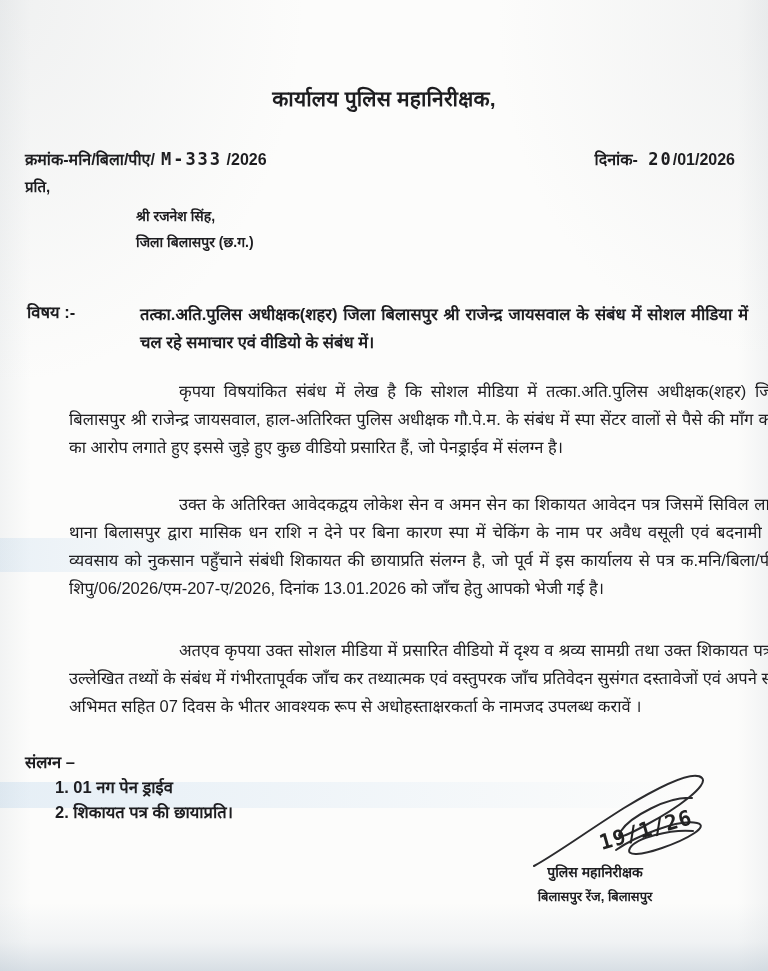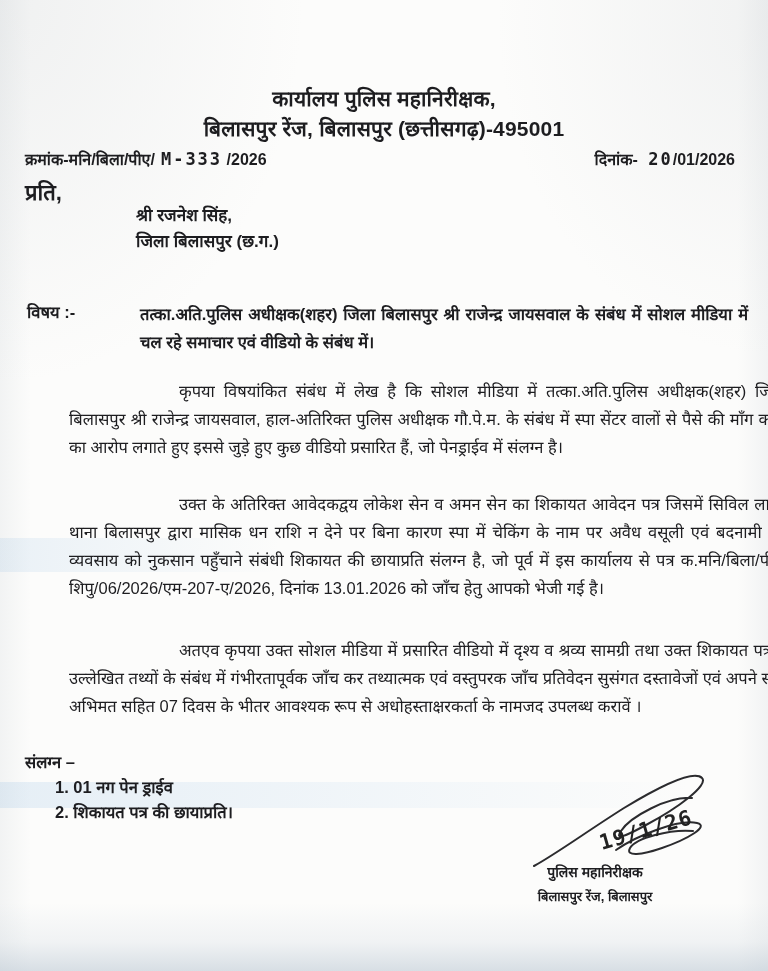--- a/index.html
+++ b/index.html
@@ -33,22 +33,22 @@
     left:0;top:84px;width:768px;text-align:center;
     font-weight:700;font-size:21px;line-height:30px;letter-spacing:0.2px;
   }
   .ref-row{left:25px;top:148px;width:718px;font-size:16px;font-weight:600;}
   .ref-left{position:absolute;left:0;top:0;white-space:nowrap;}
   .ref-right{position:absolute;right:8px;top:0;white-space:nowrap;}
   .hand{
     font-family:"DejaVu Sans Mono","Liberation Mono",monospace;
     font-weight:700;letter-spacing:2px;font-size:17px;padding-left:6px;
   }
-  .salutation{left:25px;top:176px;font-size:22px;font-weight:600;}
-  .recipient{left:136px;top:203px;font-size:17px;font-weight:600;line-height:26px;}
+  .salutation{left:25px;top:176px;font-size:15px;font-weight:600;}
+  .recipient{left:136px;top:203px;font-size:14px;font-weight:600;line-height:26px;}
   .subject-label{left:27px;top:300px;font-size:16.5px;font-weight:600;}
   .subject-text{
     left:140px;top:300px;width:608px;font-size:16.5px;font-weight:600;
     line-height:28px;text-align:justify;
   }
   .para{
     left:25px;width:718px;font-size:16.5px;font-weight:500;
     line-height:28px;text-align:justify;text-indent:110px;margin-left:44px;
   }
   .para-1{top:377px;}
@@ -70,21 +70,20 @@
 </head>
 <body>
 
 <div class="page">
 
   <div class="tint-streak-1"></div>
   <div class="tint-streak-2"></div>
 
   <div class="abs letterhead">
     <div>कार्यालय पुलिस महानिरीक्षक,</div>
-    <div>बिलासपुर रेंज, बिलासपुर (छत्तीसगढ़)-495001</div>
   </div>
 
   <div class="abs ref-row">
     <div class="ref-left">
       <span>क्रमांक-मनि/बिला/पीए/</span><span class="hand">M-333</span><span> /2026</span>
     </div>
     <div class="ref-right">
       <span>दिनांक- </span><span class="hand">20</span><span>/01/2026</span>
     </div>
   </div>

